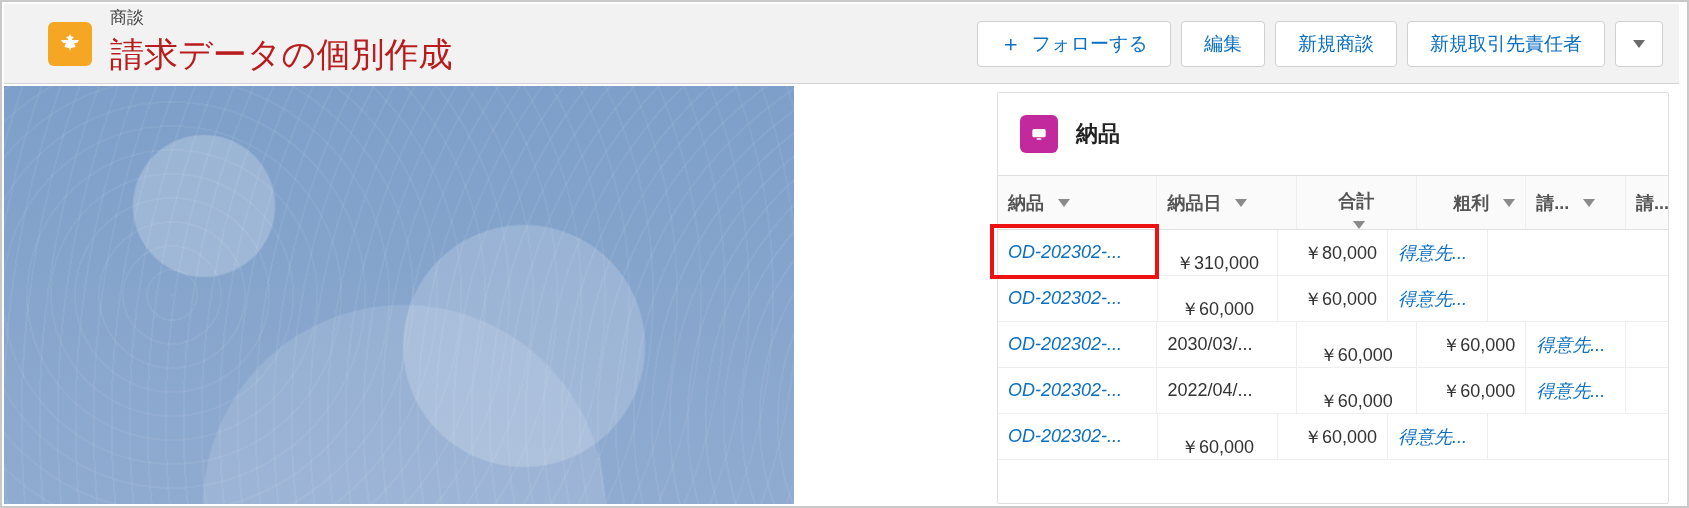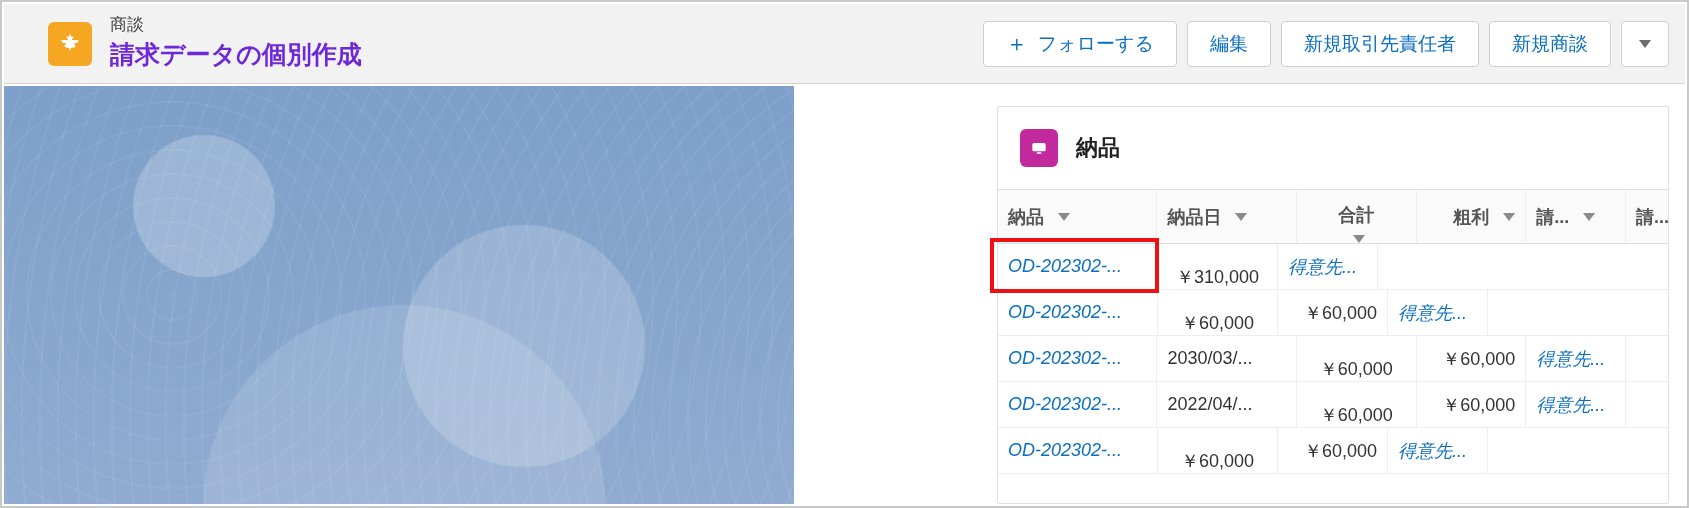--- a/index.html
+++ b/index.html
@@ -1,25 +1,25 @@
 <!DOCTYPE html>
 <html><head>
 <meta charset="utf-8">
 <style>
   * { box-sizing: border-box; margin: 0; padding: 0; }
   html, body { width: 1689px; height: 508px; font-family: "Hiragino Kaku Gothic ProN", "Yu Gothic", Meiryo, sans-serif; background: #fff; overflow: hidden; }
   .frame { position: absolute; inset: 0; border: 2px solid #c9c9c9; background: #fff; }
 
   
-  .header { position: absolute; top: 2px; left: 2px; right: 2px; height: 80px; background: #f3f2f2; border-bottom: 1px solid #d4d4d4; display: flex; align-items: center; padding: 0 16px 0 44px; }
+  .header { position: absolute; top: 2px; left: 2px; right: 8px; height: 80px; background: #f3f2f2; border-bottom: 1px solid #d4d4d4; display: flex; align-items: center; padding: 0 16px 0 44px; }
   .header-icon { width: 44px; height: 44px; border-radius: 6px; background: #f5a623; display: flex; align-items: center; justify-content: center; margin-right: 18px; }
   .header-icon svg { width: 24px; height: 24px; fill: #fff; }
   .header-titles { display: flex; flex-direction: column; }
   .obj-label { font-size: 17px; color: #444; line-height: 1.1; margin-bottom: 4px; }
-  .page-title { font-size: 25px; font-weight: 700; color: #6d28d9; }
+  .page-title { font-size: 34px; font-weight: 400; color: #b91c1c; }
   .header-actions { margin-left: auto; display: flex; gap: 10px; align-items: center; }
   .btn { background: #fff; border: 1px solid #cfcfcf; border-radius: 4px; height: 46px; padding: 0 22px; font-size: 19px; color: #0b6fc2; display: inline-flex; align-items: center; gap: 10px; cursor: pointer; }
   .btn.icon-only { width: 48px; padding: 0; justify-content: center; }
   .plus { color: #0b6fc2; font-size: 22px; line-height: 1; }
   .caret { width: 0; height: 0; border-left: 6px solid transparent; border-right: 6px solid transparent; border-top: 8px solid #6b6b6b; }
 
   
   .lower { position: absolute; top: 84px; left: 2px; right: 2px; bottom: 2px; }
   .bg-pattern { position: absolute; inset: 0; overflow: hidden; }
   .bg-pattern-inner { position: absolute; inset: 0; right: auto; width: 790px; background:
@@ -27,21 +27,21 @@
       radial-gradient(circle at 520px 260px, rgba(255,255,255,0.18) 120px, transparent 122px),
       radial-gradient(circle at 400px 420px, rgba(255,255,255,0.12) 200px, transparent 202px),
       linear-gradient(180deg, #7d9fc9, #90abd0);
   }
   .bg-pattern::after { content:""; position:absolute; inset:0; background:
       repeating-radial-gradient(circle at 60% 80%, rgba(255,255,255,0.06) 0 2px, transparent 2px 18px),
       repeating-radial-gradient(circle at 10% 50%, rgba(255,255,255,0.05) 0 2px, transparent 2px 24px);
   }
 
   
-  .right-panel { position: absolute; top: 20px; right: 16px; width: 672px; bottom: 0; background: #fff; border: 1px solid #e0e0e0; border-radius: 2px; box-shadow: 0 0 0 rgba(0,0,0,0); }
+  .right-panel { position: absolute; top: 6px; right: 16px; width: 672px; bottom: 0; background: #fff; border: 1px solid #e0e0e0; border-radius: 2px; box-shadow: 0 0 0 rgba(0,0,0,0); }
   .panel-header { display: flex; align-items: center; gap: 18px; padding: 22px 22px 22px 22px; }
   .panel-icon { width: 38px; height: 38px; border-radius: 6px; background: #c2299d; display:flex; align-items:center; justify-content:center; }
   .panel-icon svg { width: 20px; height: 20px; fill: #fff; }
   .panel-title { font-size: 22px; font-weight: 700; color: #222; }
 
   
   .table { width: 100%; border-top: 1px solid #e0e0e0; }
   .thead { display: flex; height: 54px; border-bottom: 1px solid #e0e0e0; background: #fafafa; }
   .th, .td { display:flex; align-items:center; padding: 0 10px; font-size: 18px; color: #4a4a4a; border-right: 1px solid #eee; }
   .th:last-child, .td:last-child { border-right: none; }
@@ -73,22 +73,22 @@
     <div class="header-titles">
       <div class="obj-label">商談</div>
       <div class="page-title">請求データの個別作成</div>
     </div>
     <div class="header-actions">
       <button class="btn">
         <span class="plus">＋</span>
         <span>フォローする</span>
       </button>
       <button class="btn">編集</button>
+      <button class="btn">新規商談</button>
       <button class="btn">新規取引先責任者</button>
-      <button class="btn">新規商談</button>
       <button class="btn icon-only">
         <span class="caret"></span>
       </button>
     </div>
   </div>
 
   <div class="lower">
     <div class="bg-pattern">
       <div class="bg-pattern-inner"></div>
     </div>
@@ -129,20 +129,21 @@
           <div class="th c6">
               <span>請...</span>
             </div>
         </div>
         <div class="tbody" id="tbody" style="position:relative;">
             <div class="row">
               <div class="td c1 link">
                 <a href="#">OD-202302-...</a>
               </div>
               <div class="td c3 num">￥310,000</div>
+              <div class="td c4 num">￥80,000</div>
               <div class="td c5 link">
                 <a href="#">得意先...</a>
               </div>
               <div class="td c6"></div>
             </div>
             <div class="row">
               <div class="td c1 link">
                 <a href="#">OD-202302-...</a>
               </div>
               <div class="td c3 num">￥60,000</div>

